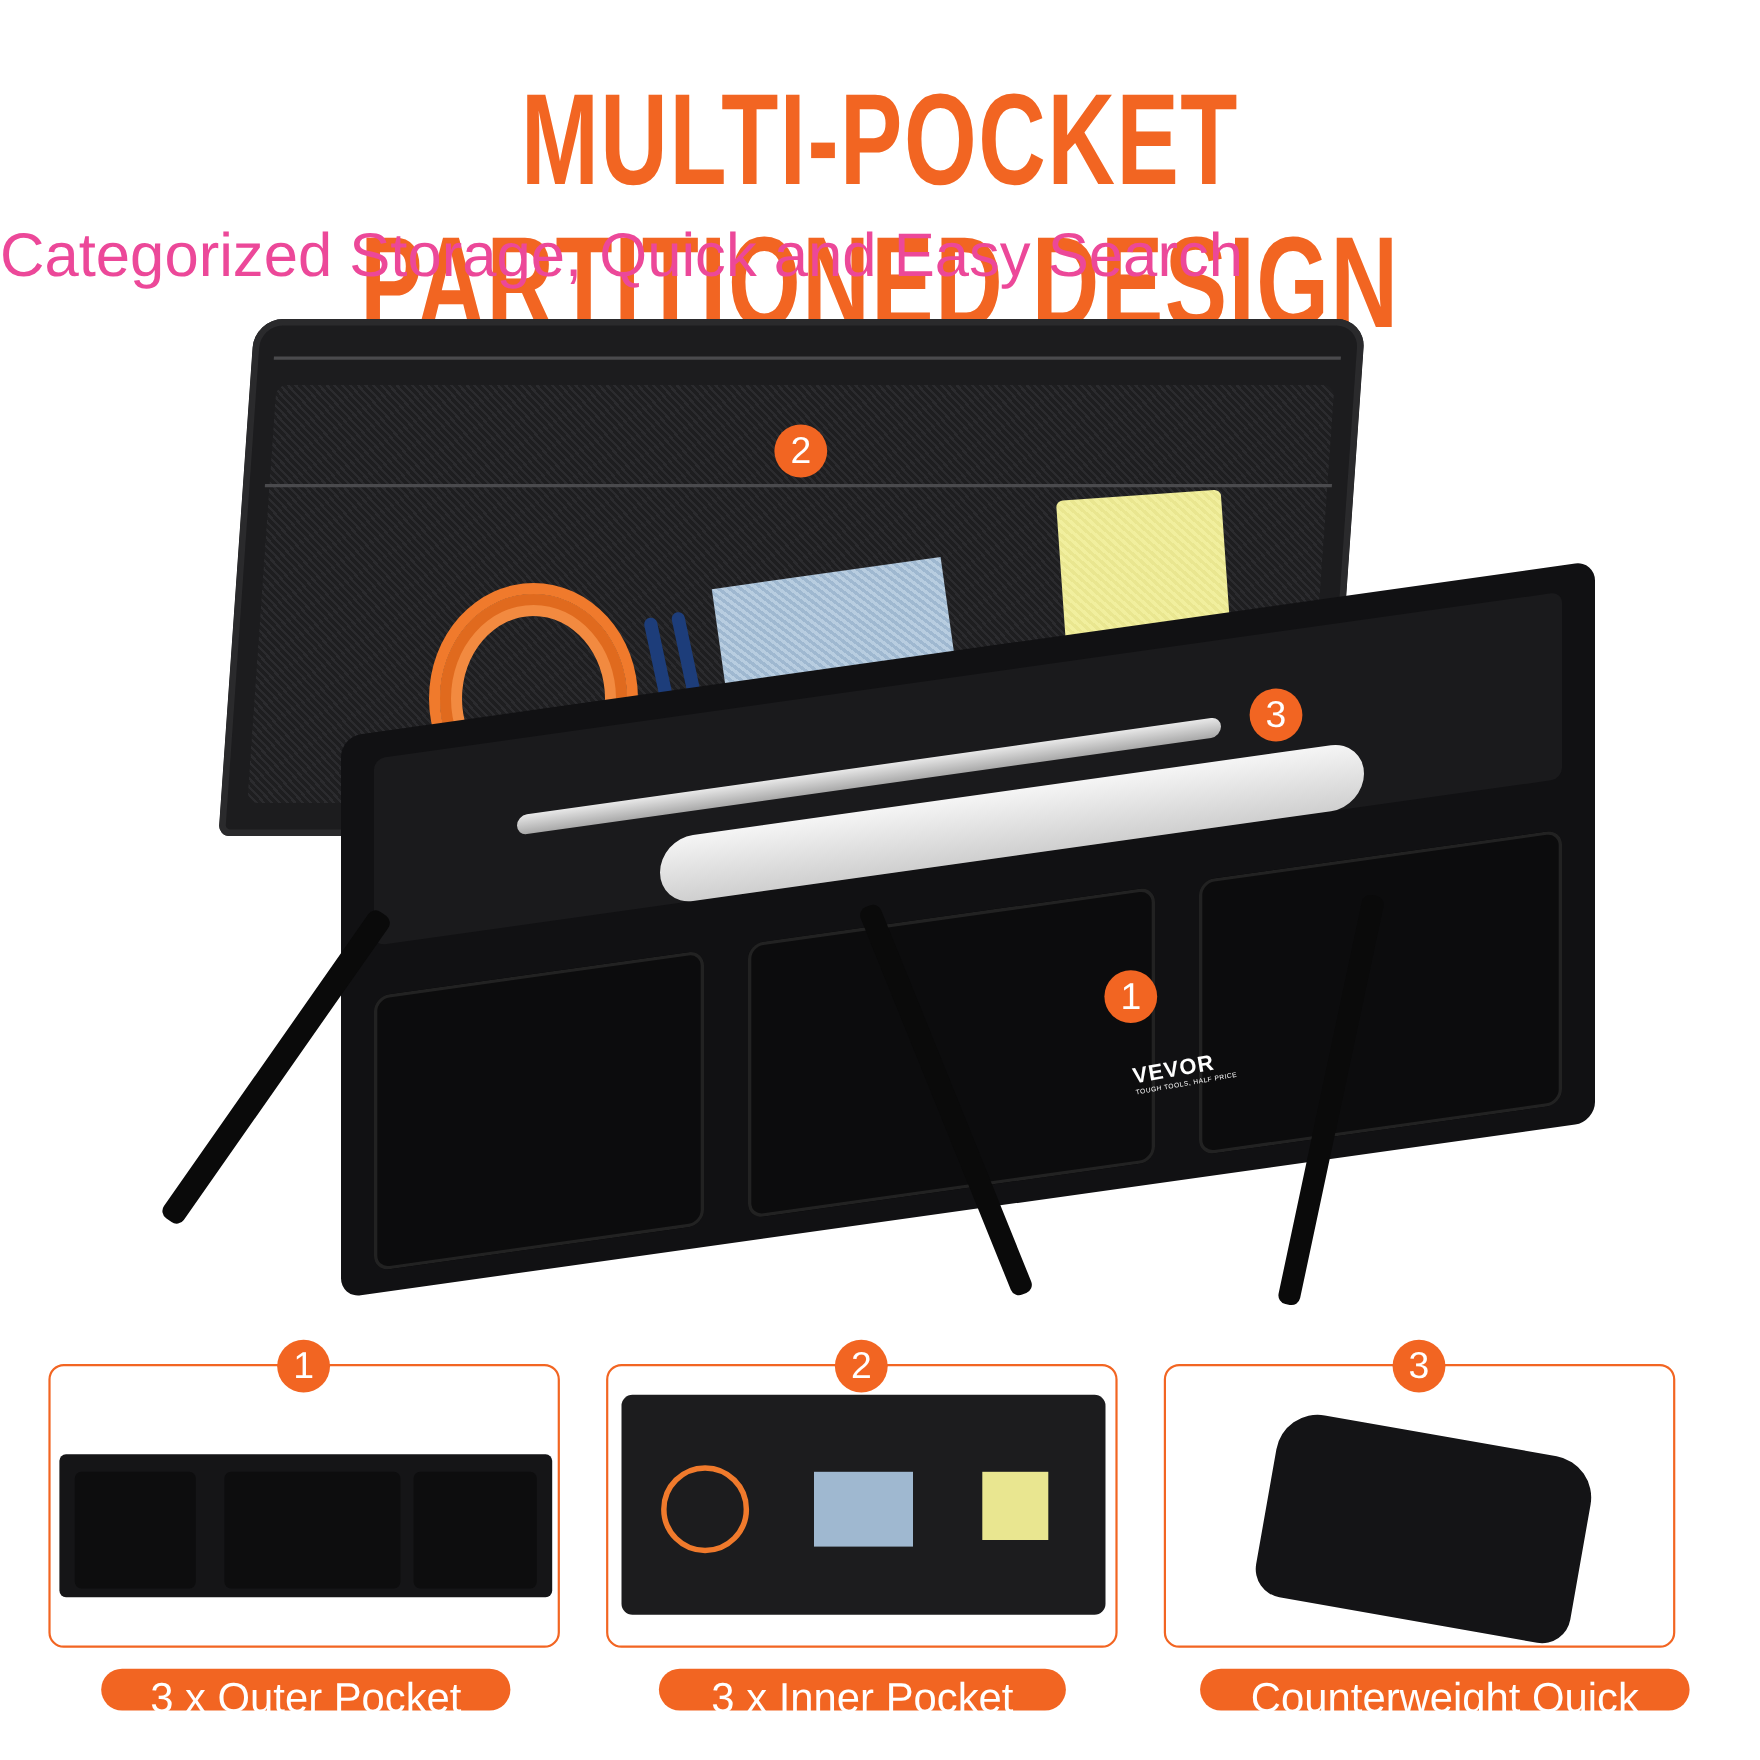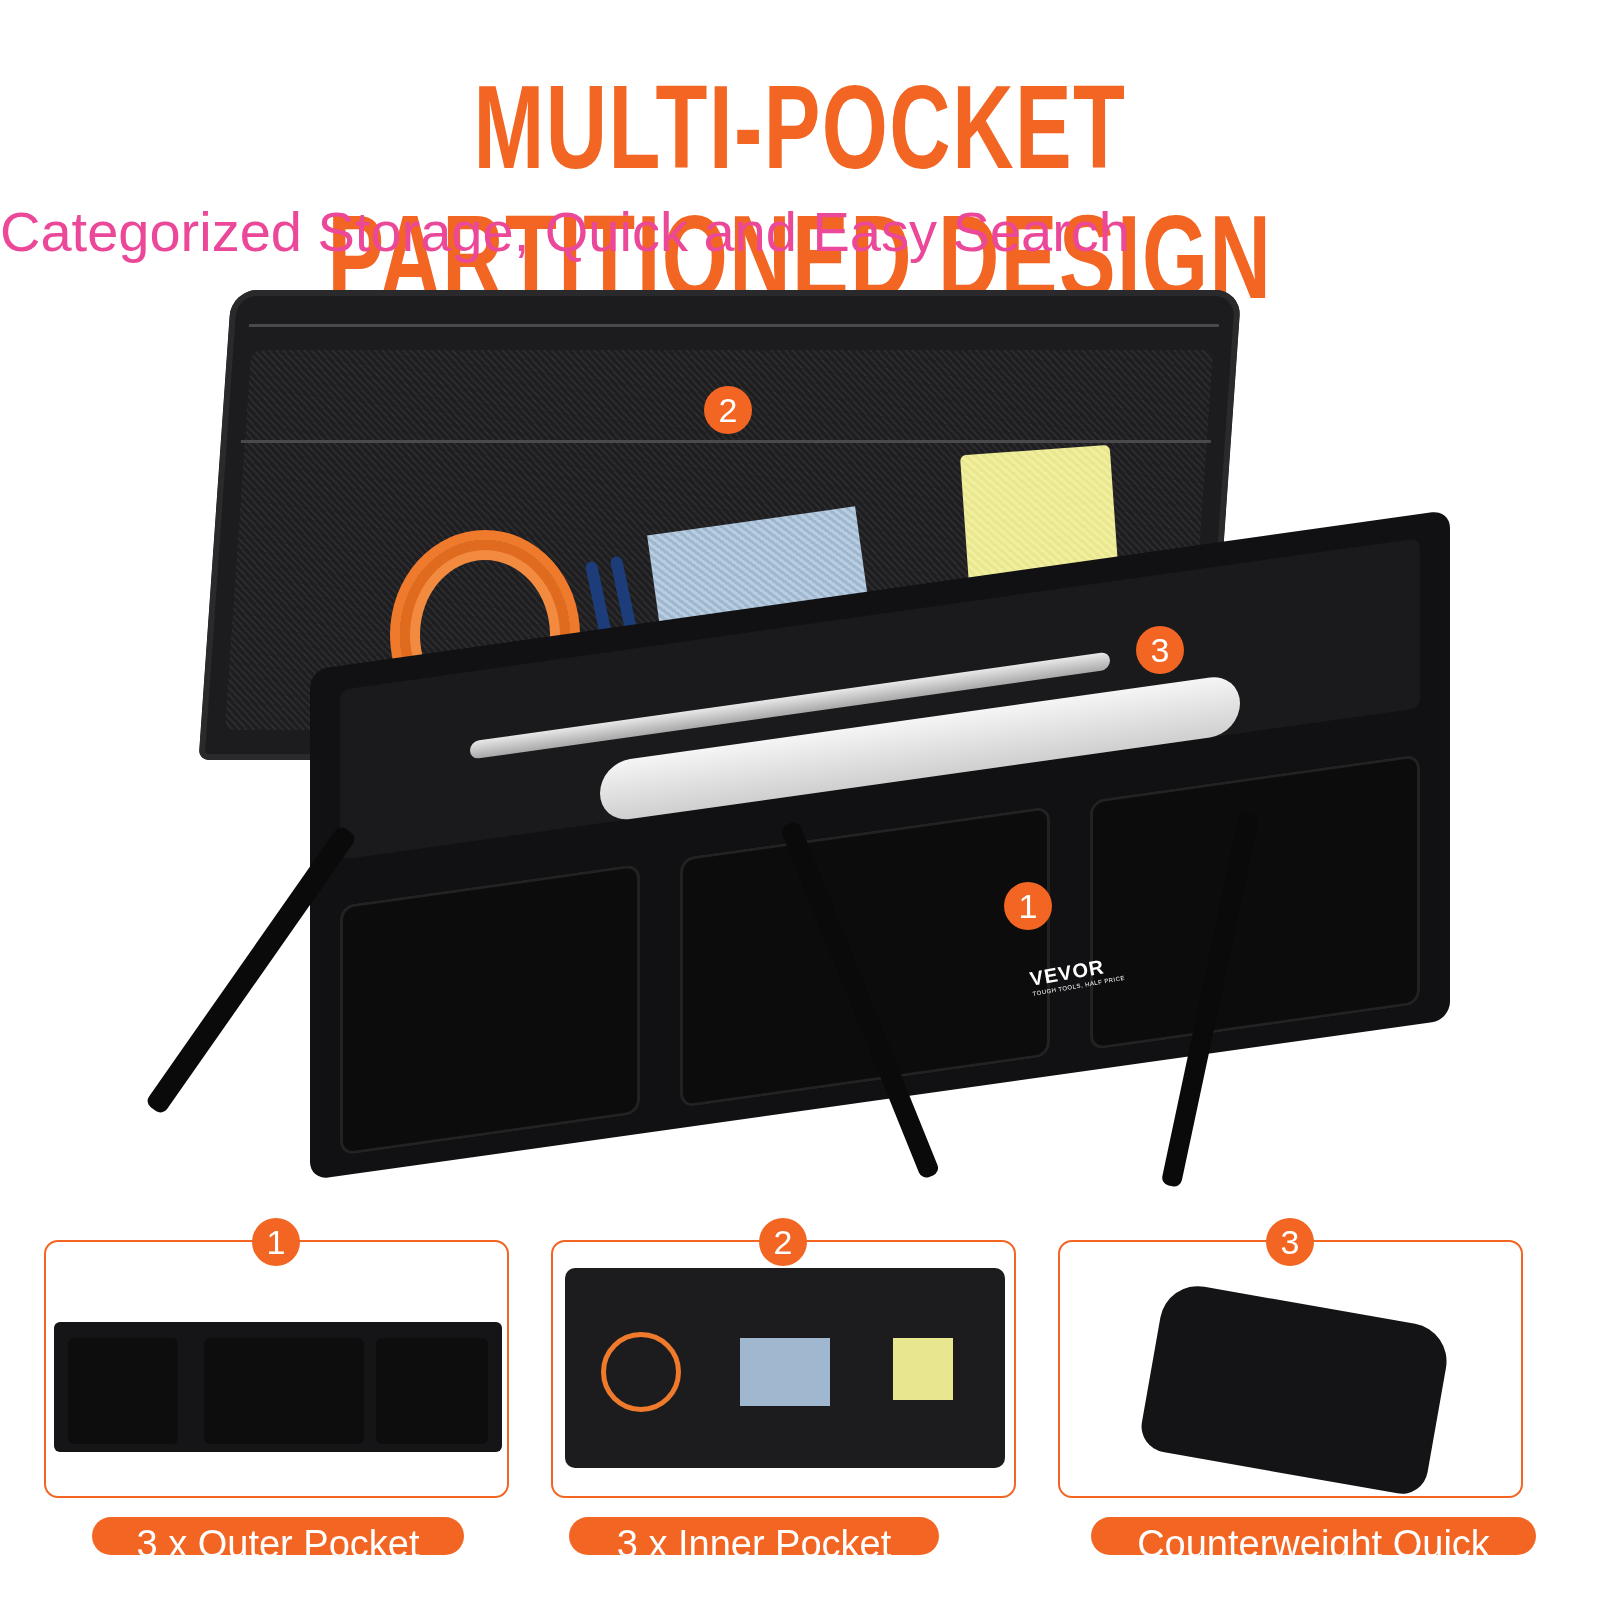--- a/index.html
+++ b/index.html
@@ -160,19 +160,19 @@
 <div class="pill" style="left:92px; width:372px">3 x Outer Pocket</div>
 
 <div class="panel" style="left:551px">
   <div class="mini-lid">
     <div style="position:absolute; left:36px; top:64px; width:80px; height:80px; border:5px solid #f07a2c; border-radius:50%"></div>
     <div style="position:absolute; left:175px; top:70px; width:90px; height:68px; background:#9fb8d0"></div>
     <div style="position:absolute; left:328px; top:70px; width:60px; height:62px; background:#e9e690"></div>
   </div>
 </div>
 <div class="badge panel-badge" style="left:759px">2</div>
-<div class="pill" style="left:569px; width:370px">3 x Inner Pocket</div>
+<div class="pill" style="left:599px; width:370px">3 x Inner Pocket</div>
 
 <div class="panel" style="left:1058px">
   <div class="cw-bag"></div>
 </div>
 <div class="badge panel-badge" style="left:1266px">3</div>
 <div class="pill" style="left:1091px; width:445px">Counterweight Quick</div>
 
 </body></html>

